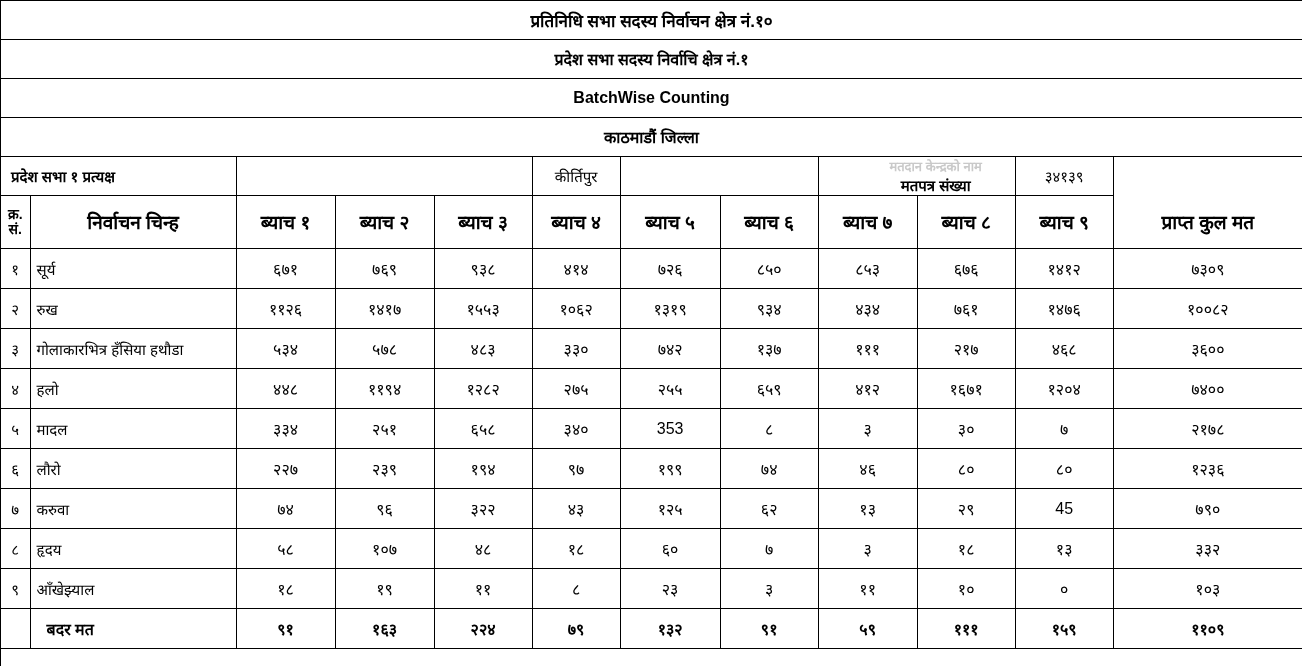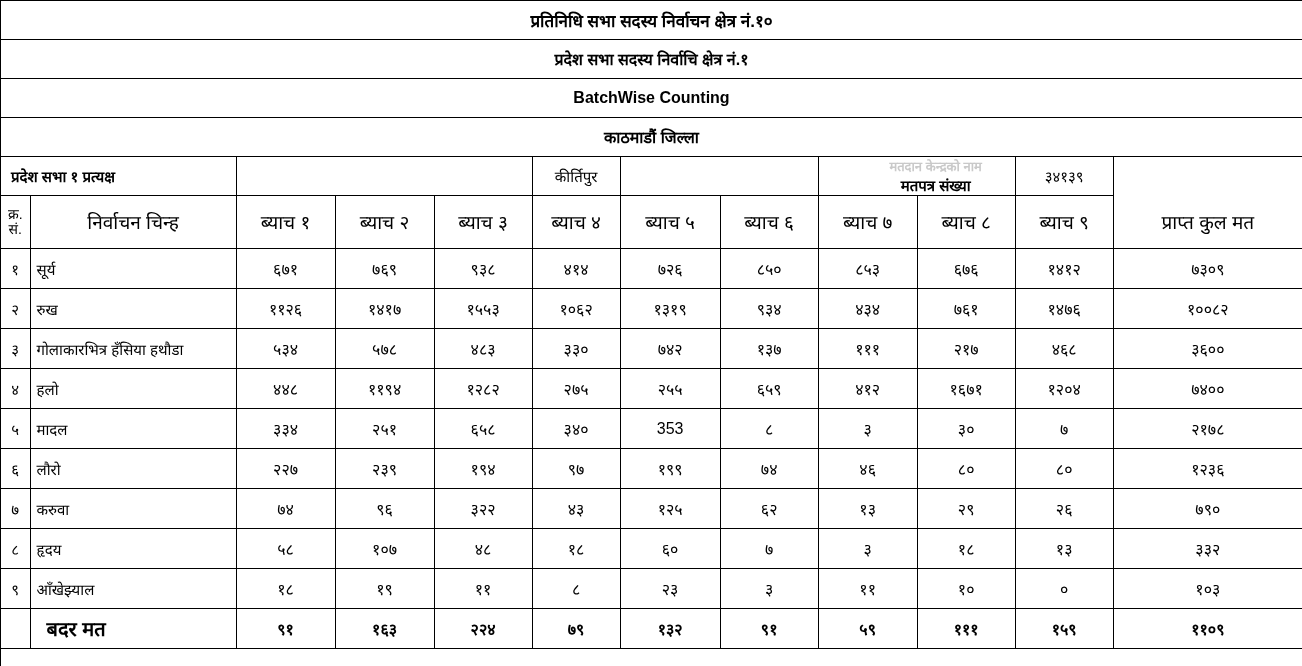--- a/index.html
+++ b/index.html
@@ -69,21 +69,21 @@
     font-weight: bold;
     padding-left: 38px;
   }
   .meta-value {
     text-align: center;
     font-size: 17px;
   }
   .colhdr td {
     height: 52px;
     text-align: center;
-    font-weight: normal;
+    font-weight: bold;
     font-size: 19px;
   }
   .colhdr td.sn {
     font-size: 14px;
     line-height: 1.1;
   }
   .data-row td {
     height: 39px;
   }
   .data-row td.sn {
@@ -99,21 +99,21 @@
     text-align: center;
     font-size: 16px;
   }
   .total-row td {
     height: 39px;
     font-weight: bold;
   }
   .total-row td.sym {
     text-align: left;
     padding-left: 16px;
-    font-size: 20px;
+    font-size: 16px;
   }
   .total-row td.num {
     text-align: center;
     font-size: 16px;
   }
 </style>
 </head>
 <body>
 
 <div class="sheet">
@@ -267,21 +267,21 @@
         <td class="sn">७</td>
         <td class="sym">करुवा</td>
         <td class="num">७४</td>
         <td class="num">९६</td>
         <td class="num">३२२</td>
         <td class="num">४३</td>
         <td class="num">१२५</td>
         <td class="num">६२</td>
         <td class="num">१३</td>
         <td class="num">२९</td>
-        <td class="num">२६</td>
+        <td class="num">45</td>
         <td class="num">७९०</td>
       </tr>
 
       <tr class="data-row">
         <td class="sn">८</td>
         <td class="sym">हृदय</td>
         <td class="num">५८</td>
         <td class="num">१०७</td>
         <td class="num">४८</td>
         <td class="num">१८</td>

